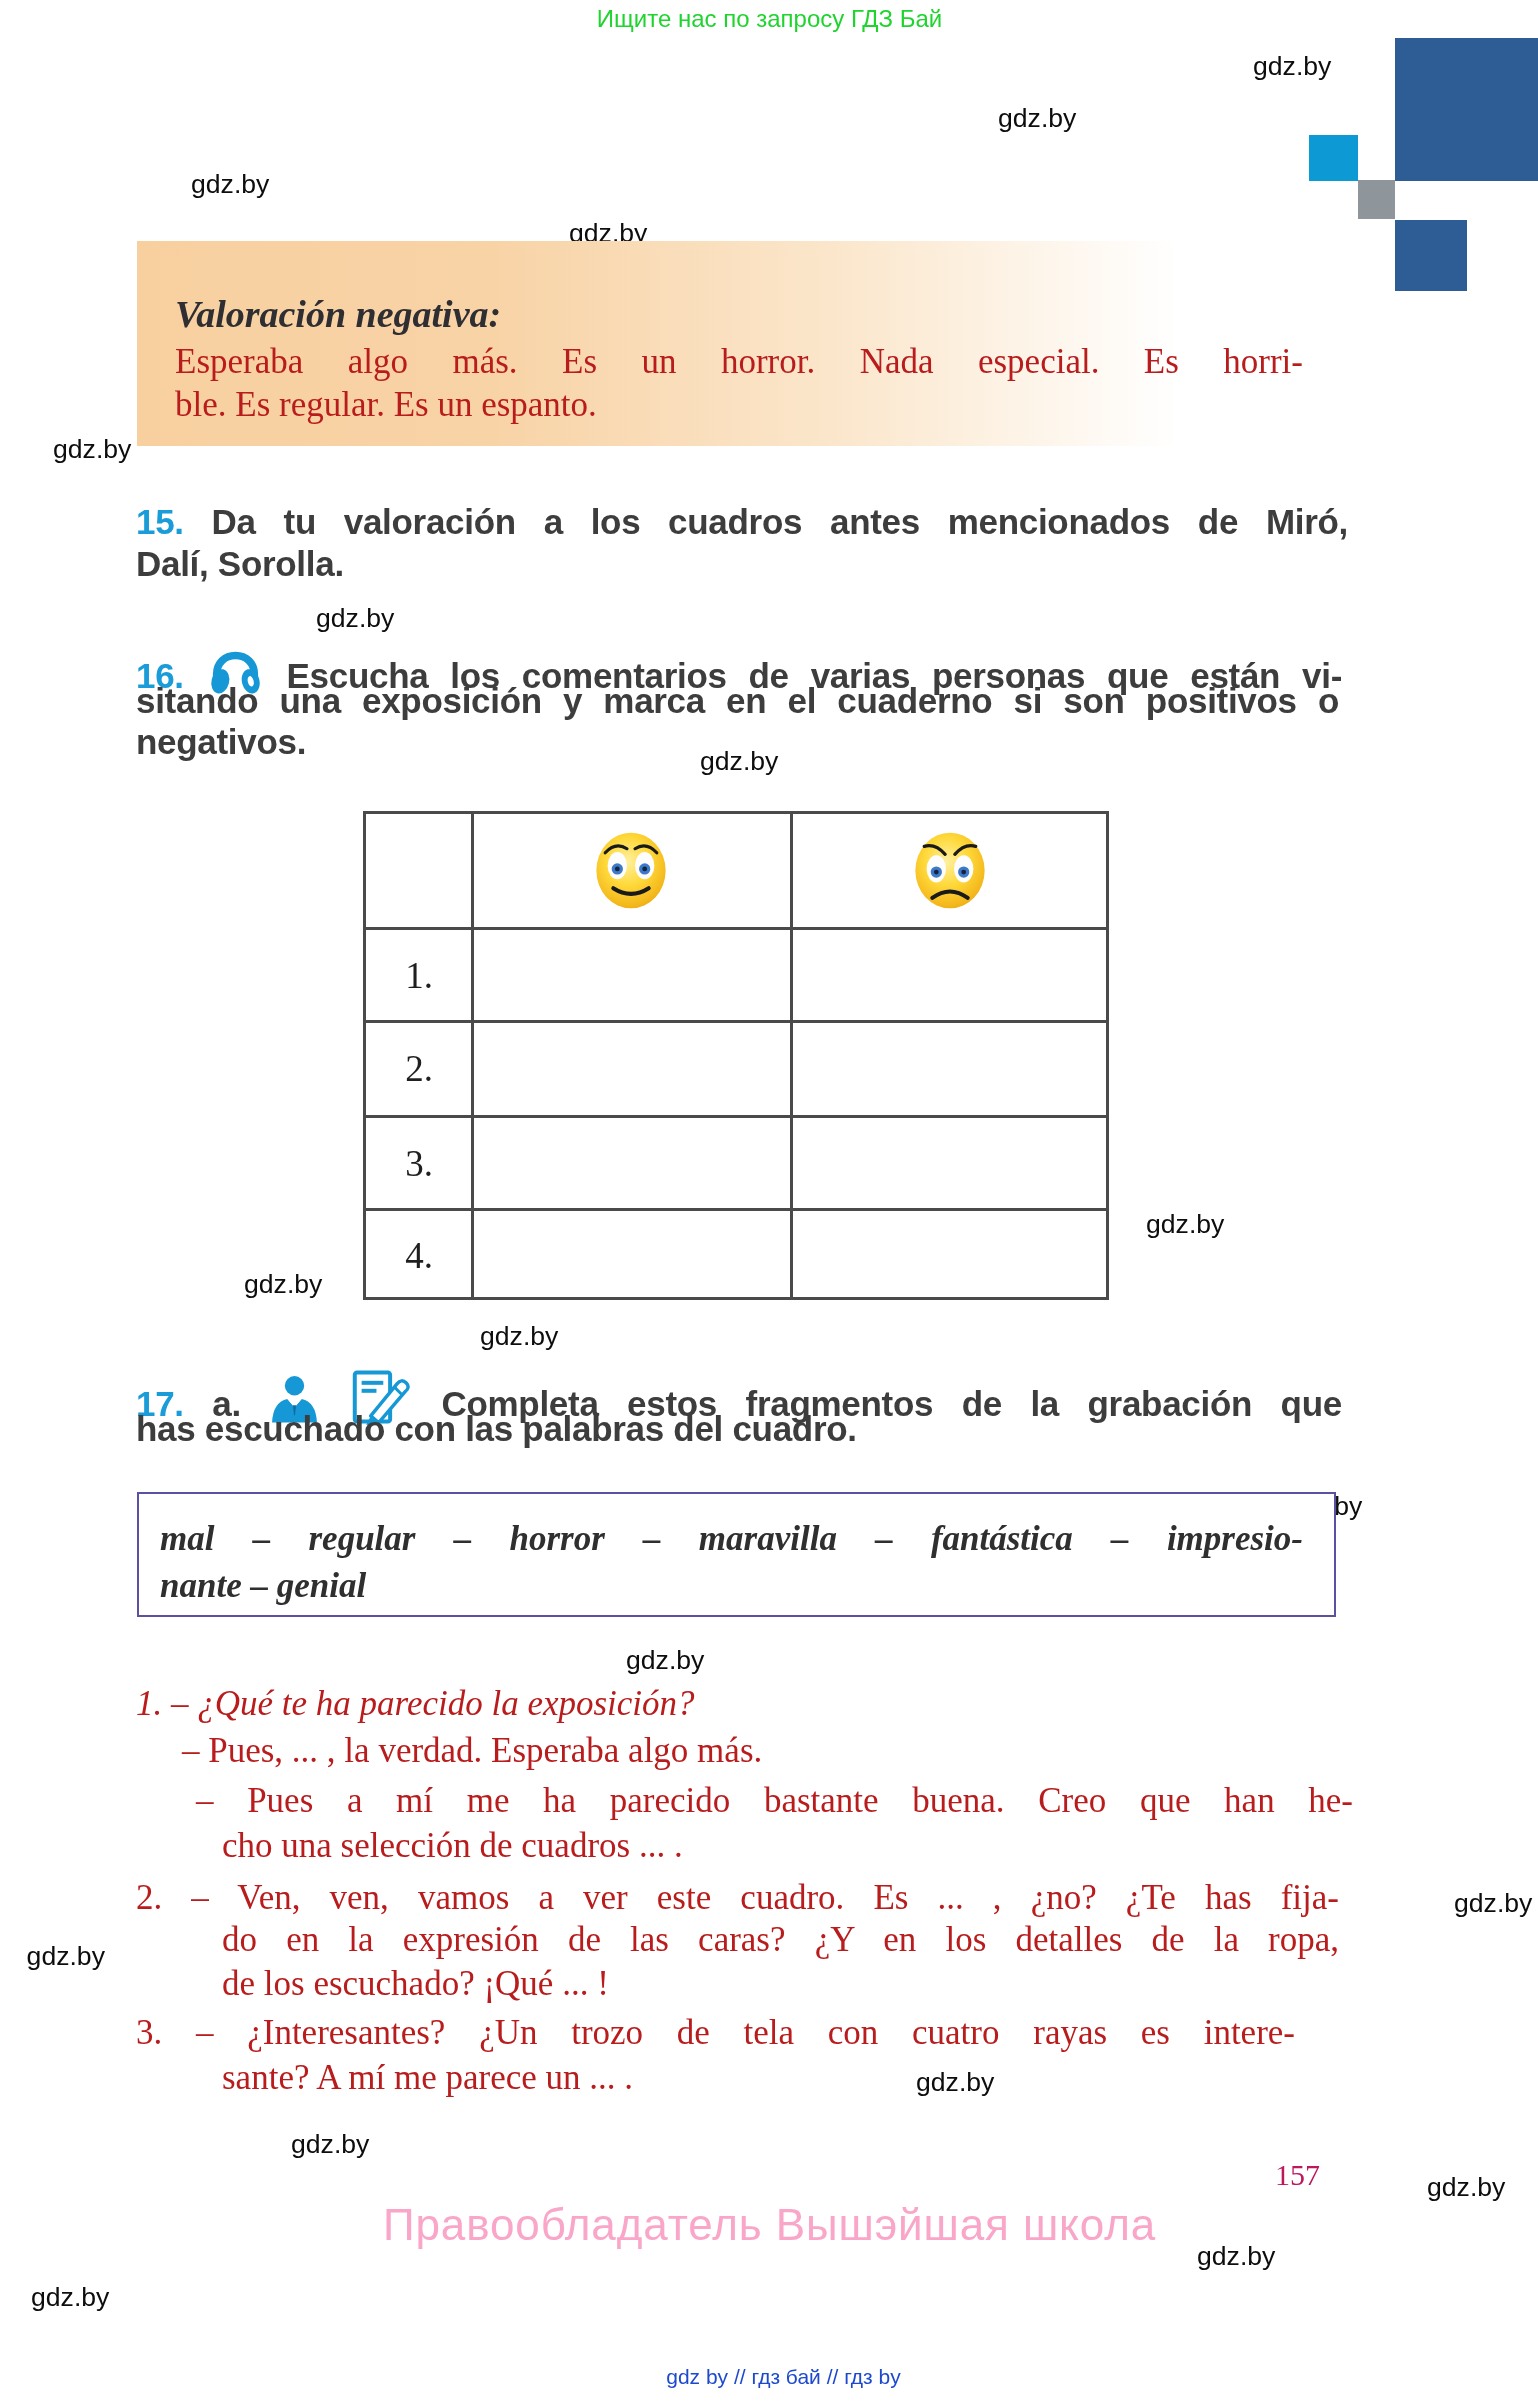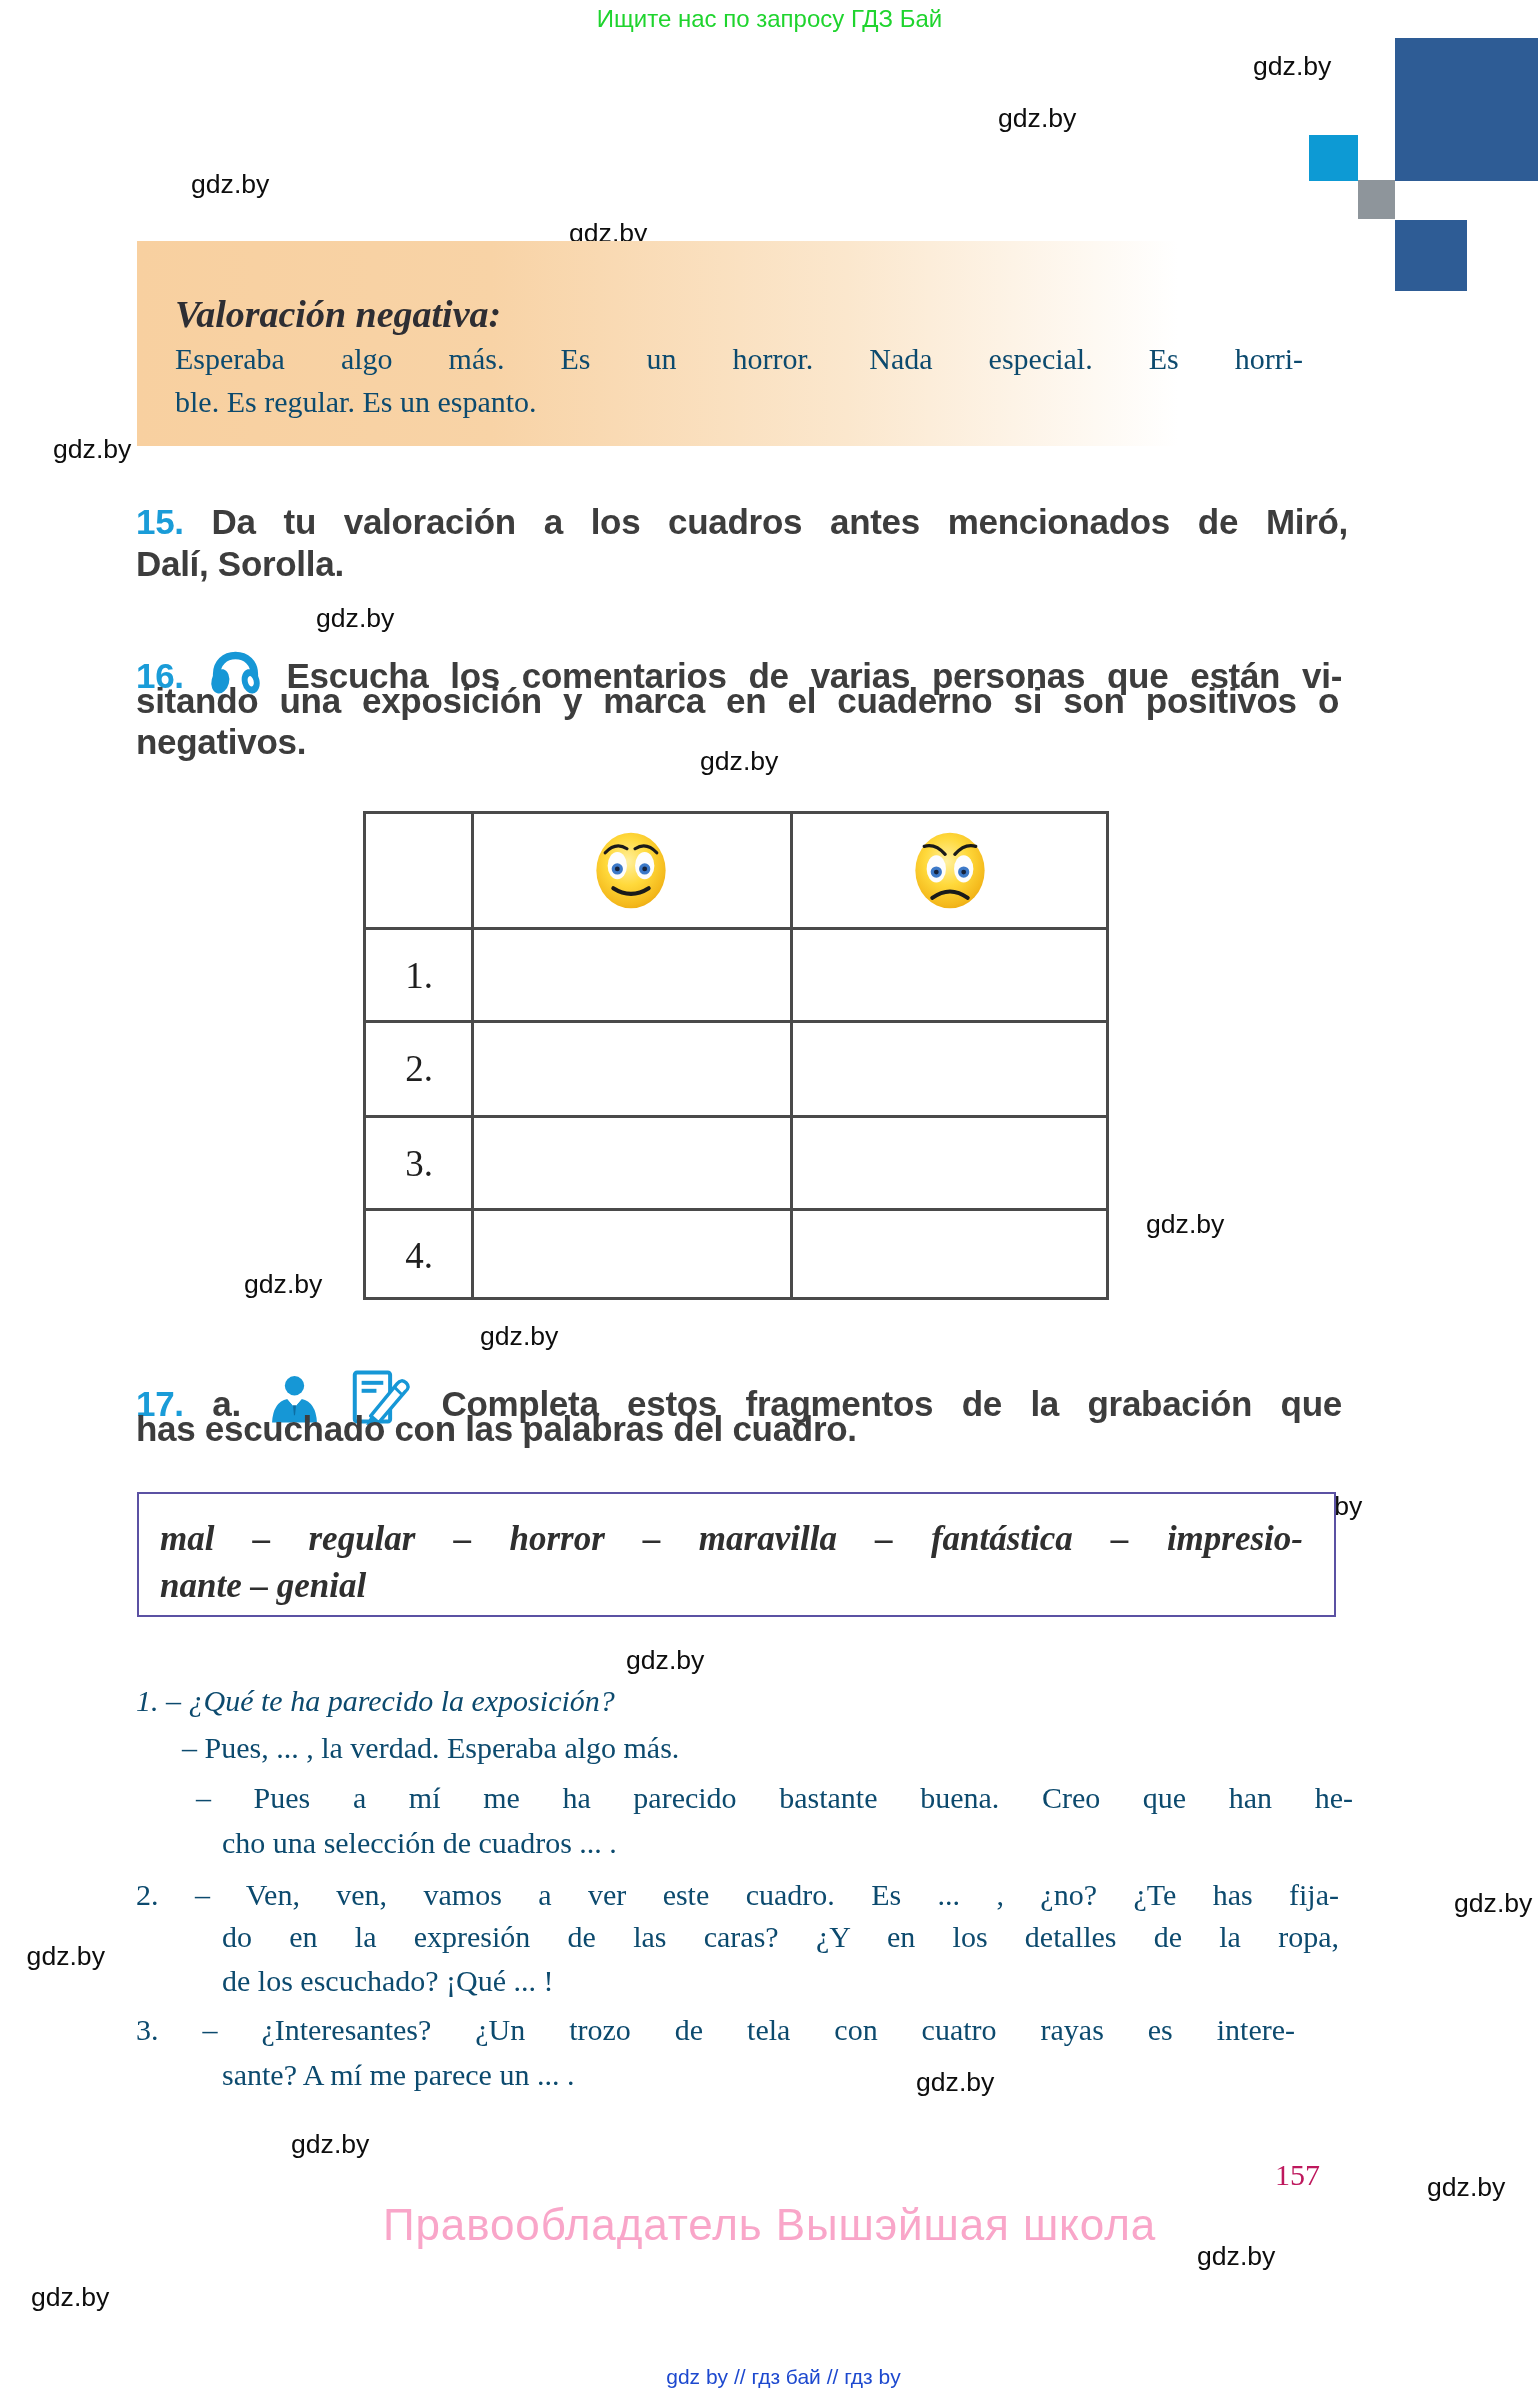--- a/index.html
+++ b/index.html
@@ -4,21 +4,21 @@
 <style>
   html,body{margin:0;padding:0;background:#fff;}
   .page{position:relative;width:1539px;height:2401px;background:#ffffff;overflow:hidden;
         font-family:"Liberation Sans",sans-serif;}
   .abs{position:absolute;}
   .wm{position:absolute;font:400 26.6px/1.05 "Liberation Sans",sans-serif;color:#0d0d0d;white-space:nowrap;}
   .line{position:absolute;white-space:nowrap;}
   .jline{position:absolute;text-align:justify;text-align-last:justify;line-height:1.25;}
   .sans{font-family:"Liberation Sans",sans-serif;font-weight:bold;color:#3d3d3d;
         font-size:35px;letter-spacing:-0.3px;}
-  .serif{font-family:"Liberation Serif",serif;color:#0c4a6e;font-size:30px;}
+  .serif{font-family:"Liberation Serif",serif;color:#b91c1c;font-size:35px;}
   .bluenum{color:#1a9cd8;}
   .promo{position:absolute;left:0;right:0;top:5.3px;text-align:center;
          font:400 24px "Liberation Sans",sans-serif;color:#1fd42e;}
   .sq{position:absolute;}
   .obox{position:absolute;left:137px;top:241px;width:1183px;height:205px;
         background:linear-gradient(90deg,#f8d0a0 0%,#f8d3a6 30%,#fbe7cd 60%,#ffffff 88%);}
   .obox-title{position:absolute;left:175px;top:264px;white-space:nowrap;
         font:bold italic 38px "Liberation Serif",serif;color:#2e2e33;margin-top:28px;}
   .wbox{position:absolute;left:137px;top:1492px;width:1199px;height:125px;
         border:2.7px solid #5b51a3;box-sizing:border-box;background:#fff;}

